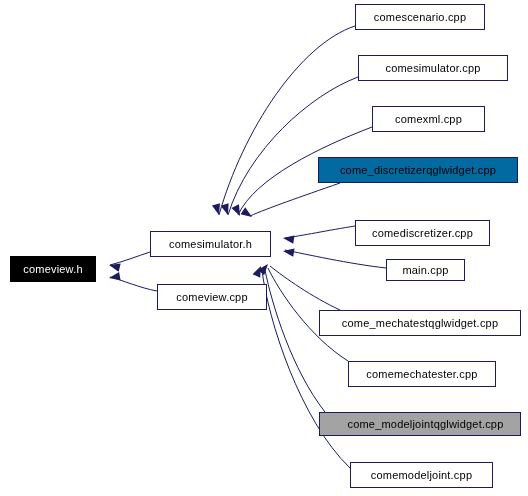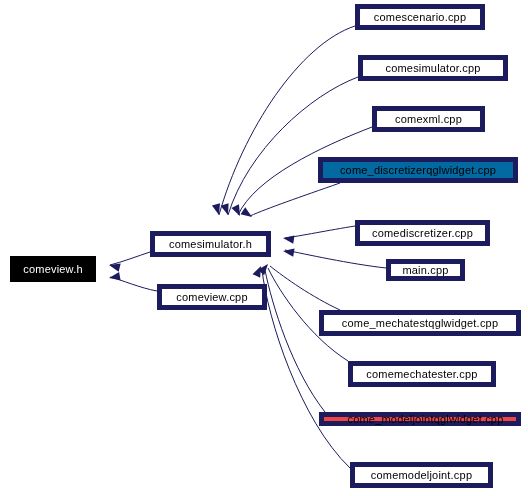--- a/index.html
+++ b/index.html
@@ -20,21 +20,21 @@
     position: absolute;
     left: 0;
     top: 0;
     width: 528px;
     height: 496px;
     pointer-events: none;
   }
   .node {
     position: absolute;
     box-sizing: border-box;
-    border: 5px solid #a3a3a3;
+    border: 1px solid #a3a3a3;
     background: #ffffff;
     color: #000000;
     font-size: 11px;
     line-height: 1;
     letter-spacing: 0.2px;
     display: flex;
     align-items: center;
     justify-content: center;
     white-space: nowrap;
     text-align: center;
@@ -110,21 +110,21 @@
       </div>
       <div class="node" style="left: 386px; top: 259px; width: 79px; height: 22px; background: rgb(255, 255, 255); color: rgb(0, 0, 0); border-color: rgb(27, 27, 94);">
         <span class="node-label">main.cpp</span>
       </div>
       <div class="node" style="left: 319px; top: 310px; width: 202px; height: 26px; background: rgb(255, 255, 255); color: rgb(0, 0, 0); border-color: rgb(27, 27, 94);">
         <span class="node-label">come_mechatestqglwidget.cpp</span>
       </div>
       <div class="node" style="left: 348px; top: 361px; width: 148px; height: 26px; background: rgb(255, 255, 255); color: rgb(0, 0, 0); border-color: rgb(27, 27, 94);">
         <span class="node-label">comemechatester.cpp</span>
       </div>
-      <div class="node" style="left: 319px; top: 412px; width: 202px; height: 14px; background: #ef4444; color: rgb(0, 0, 0); border-color: rgb(27, 27, 94); padding-left: 11px;">
+      <div class="node" style="left: 319px; top: 412px; width: 202px; height: 24px; background: #a3a3a3; color: rgb(0, 0, 0); border-color: rgb(27, 27, 94); padding-left: 11px;">
         <span class="node-label">come_modeljointqglwidget.cpp</span>
       </div>
       <div class="node" style="left: 350px; top: 462px; width: 143px; height: 26px; background: rgb(255, 255, 255); color: rgb(0, 0, 0); border-color: rgb(27, 27, 94);">
         <span class="node-label">comemodeljoint.cpp</span>
       </div>
     </div>
 
 </div>
 
 </body></html>

